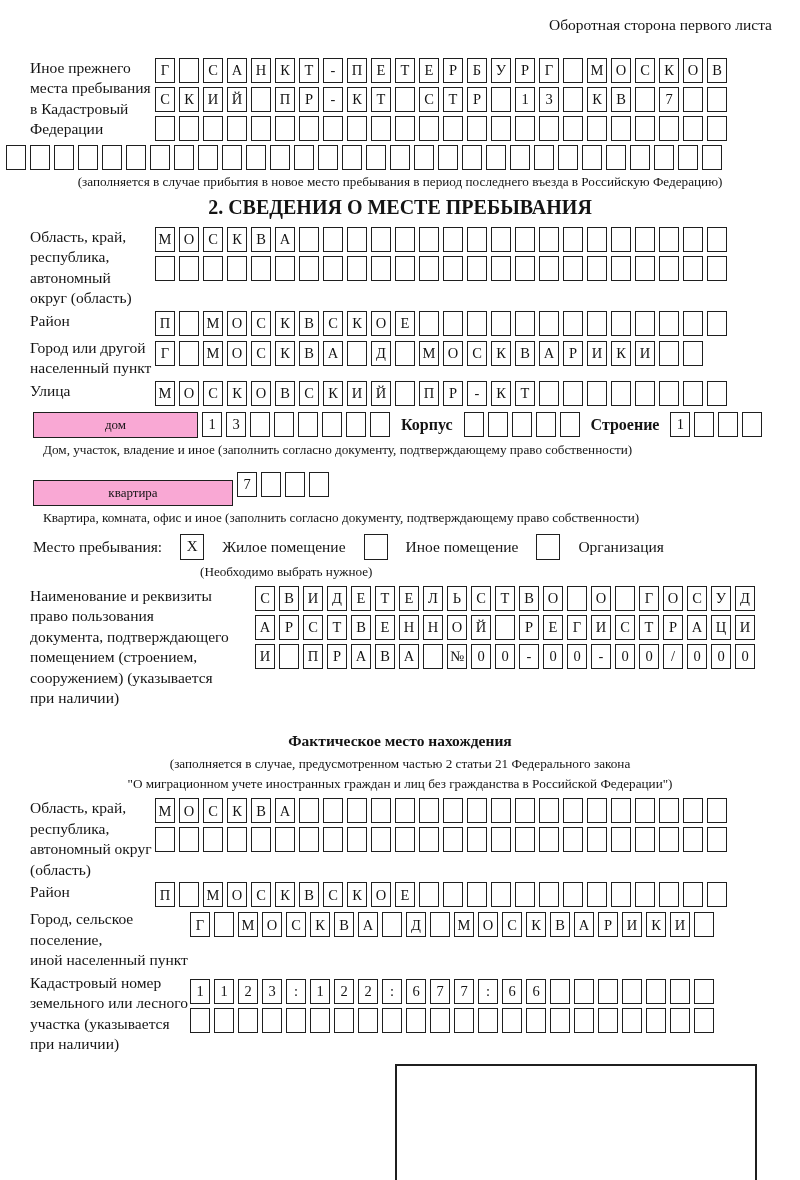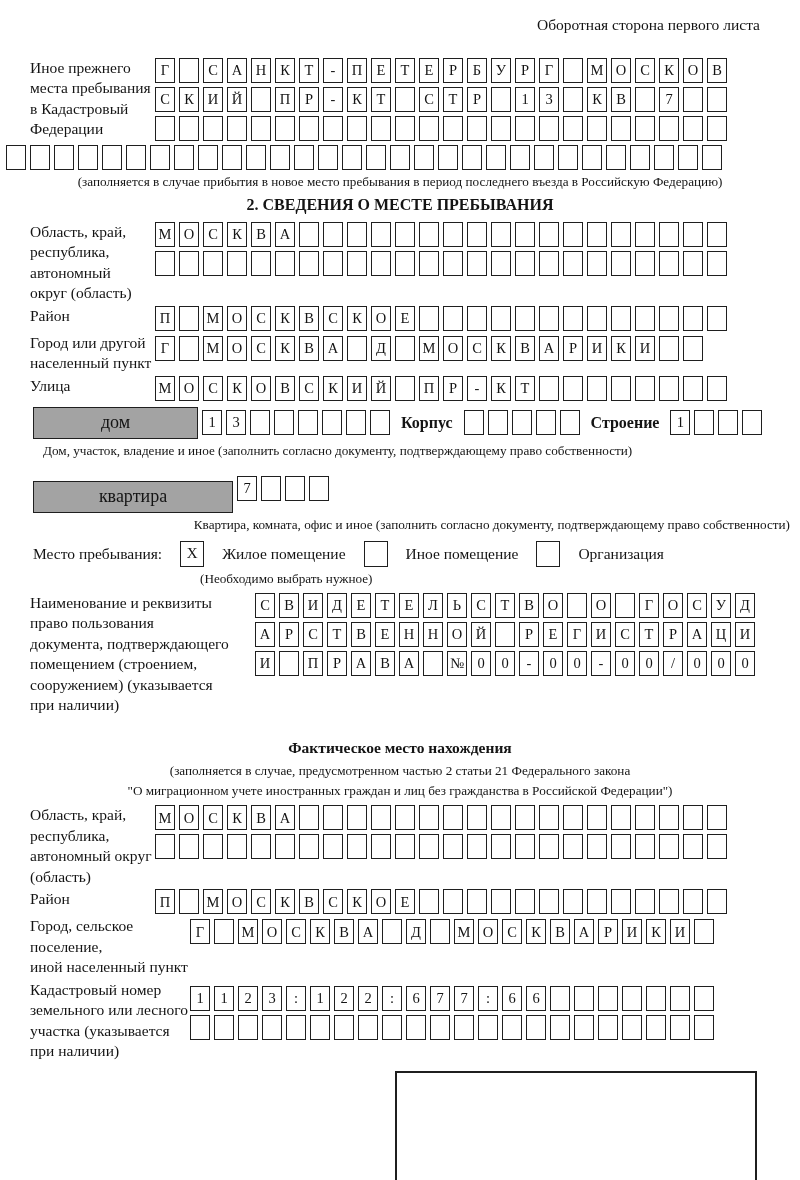--- a/index.html
+++ b/index.html
@@ -7,43 +7,43 @@
     position:relative;
     width:800px; height:1180px;
     margin:0 auto;
     background:#ffffff;
     color:#141414;
     font-family:"Liberation Serif","DejaVu Serif",serif;
     overflow:hidden;
     box-sizing:border-box;
     padding-top:16px;
   }
-  .head-note { text-align:right; padding-right:40px; font-size:15.5px; margin-bottom:24px; }
+  .head-note { text-align:right; padding-right:28px; font-size:15.5px; margin-bottom:24px; }
 
   .block { display:flex; align-items:flex-start; padding-left:30px; margin-bottom:2px; }
   .lbl { width:125px; flex:none; font-size:15.5px; line-height:1.32; }
   .lbl.wide { width:225px; }
   .lbl.city2 { width:160px; }
   .rows { display:flex; flex-direction:column; gap:4px; }
   .boxrow { display:flex; gap:4px; height:25px; }
   .cbox {
     width:20px; height:25px; flex:none; box-sizing:border-box;
     border:1.6px solid #1f1f1f;
     display:inline-flex; align-items:center; justify-content:center;
     font-size:14.5px; line-height:1; background:#fff;
   }
   .fullrow { padding-left:6px; margin-top:4px; margin-bottom:2px; }
   .note { text-align:center; font-size:13.2px; margin:4px 10px 6px; }
-  .sec-title { text-align:center; font-weight:bold; font-size:16px; margin:6px 0 8px; }
+  .sec-title { text-align:center; font-weight:bold; font-size:20px; margin:6px 0 8px; }
   .sub-title { text-align:center; font-weight:bold; font-size:15.5px; margin:24px 0 6px; }
   .labelrow { display:flex; align-items:center; gap:4px; padding-left:33px; margin:6px 0 2px; }
   .bigcell {
-    box-sizing:border-box; border:1.6px solid #1f1f1f; height:32px;
+    box-sizing:border-box; border:1.6px solid #1f1f1f; height:26px;
     display:flex; align-items:center; justify-content:center;
-    font-size:18px; flex:none; background:#a3a3a3;
+    font-size:13px; flex:none; background:#f9a8d4;
   }
   .bigcell.dom { width:165px; }
   .bigcell.kv  { width:200px;margin-top:16px; }
   .inline-lbl { font-size:16px; padding:0 7px; white-space:nowrap;font-weight:bold; }
   .stay { display:flex; align-items:center; padding-left:33px; gap:18px; margin-top:8px; font-size:15.5px; }
   .stay .cbox { width:24px; height:26px; font-size:15px; }
   .stamp-box {
     box-sizing:border-box;
     margin:10px 0 8px 395px;
     width:362px; height:177px;
@@ -368,21 +368,21 @@
 
   <div class="labelrow">
     <div class="bigcell kv">квартира</div>
     <div class="boxrow">
         <span class="cbox">7</span>
         <span class="cbox"></span>
         <span class="cbox"></span>
         <span class="cbox"></span>
       </div>
   </div>
-  <div class="note" style="text-align:right; padding-left:33px;">Квартира, комната, офис и иное (заполнить согласно документу, подтверждающему право собственности)</div>
+  <div class="note" style="text-align:left; padding-left:33px;">Квартира, комната, офис и иное (заполнить согласно документу, подтверждающему право собственности)</div>
 
   <div class="stay">
     <span>Место пребывания:</span>
     <span class="cbox">X</span>
     <span>Жилое помещение</span>
     <span class="cbox"></span>
     <span>Иное помещение</span>
     <span class="cbox"></span>
     <span>Организация</span>
   </div>

